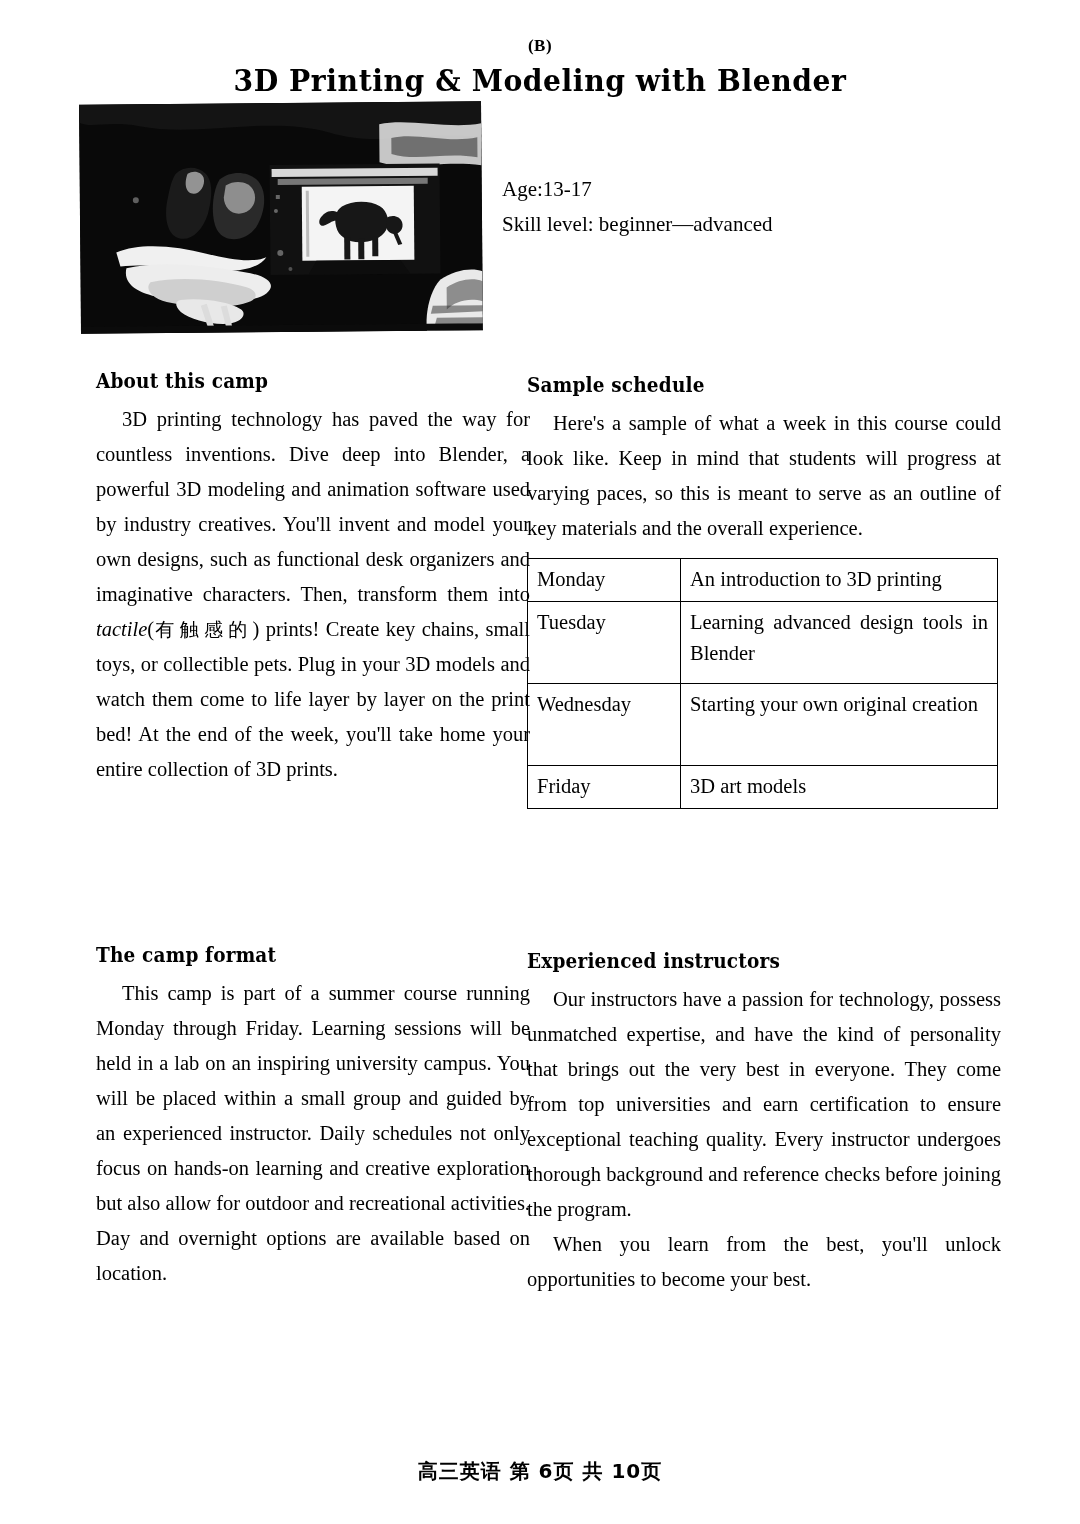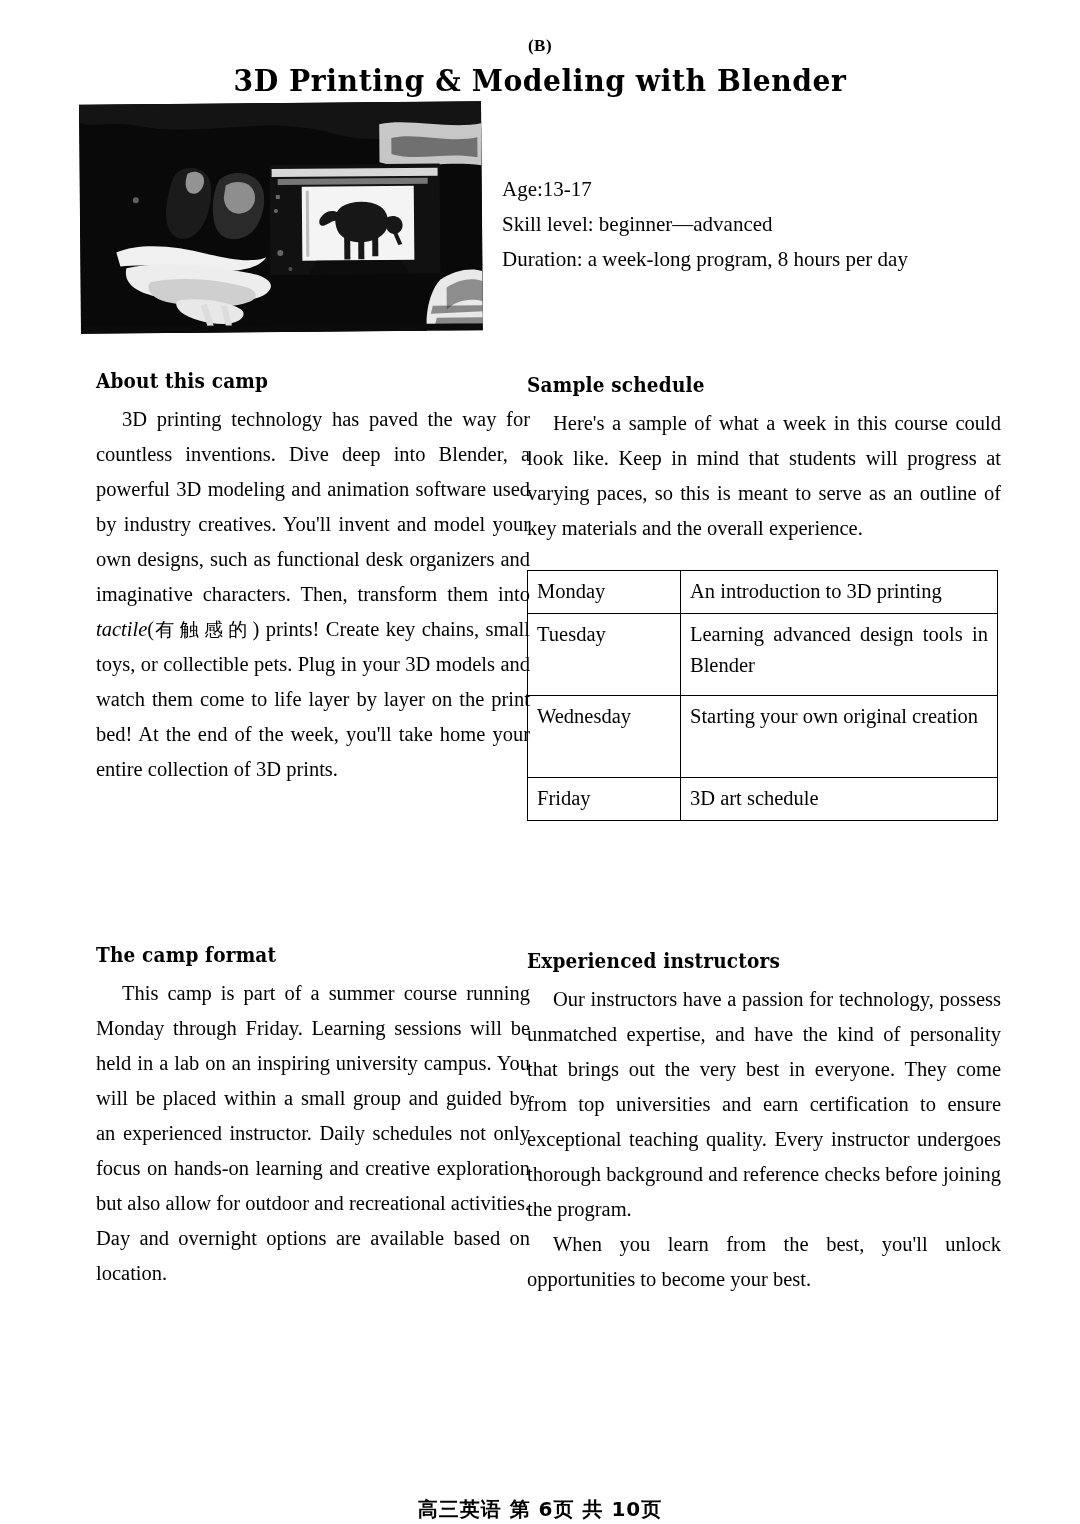--- a/index.html
+++ b/index.html
@@ -100,39 +100,39 @@
   }
   .body-p + .body-p { margin-top: 0; }
 
   .cjk { font-family: "DejaVu Sans", sans-serif; font-size: 19px; letter-spacing: 4px; }
   .ital { font-style: italic; }
 
   
   .sched-table {
     border-collapse: collapse;
     width: 471px;
-    margin-top: 24px;
+    margin-top: 12px;
     table-layout: fixed;
   }
   .sched-table td {
     border: 1.6px solid #000;
     font-size: 20.5px;
     line-height: 31px;
     padding: 5px 9px 6px 9px;
     vertical-align: top;
   }
   .sched-table td.day { width: 134px; white-space: nowrap; }
   .sched-table td.act { text-align: justify; text-justify: inter-word; border-radius: 6px; }
   .sched-table tr.tall td { height: 70px; }
 
   
   .footer {
     position: absolute;
     left: 0;
-    top: 1496px;
+    top: 1458px;
     width: 1080px;
     text-align: center;
     font-family: "DejaVu Sans", sans-serif;
     font-weight: bold;
     font-size: 20px;
     letter-spacing: 1px;
   }
 </style>
 </head>
 <body>
@@ -193,21 +193,20 @@
       <path d="M352 204 L402 204 L402 210 L350 212 Z" fill="#2a2a2a" opacity="0.5"></path>
       <path d="M356 216 L402 216 L402 222 L354 223 Z" fill="#2a2a2a" opacity="0.5"></path>
 
       <rect x="0" y="222" width="402" height="7" fill="#0b0b0b"></rect>
     </svg>
   </div>
 
   <div class="info-list">
     <div>Age:13-17</div>
     <div>Skill level: beginner—advanced</div>
-    <div>Duration: a week-long program, 8 hours per day</div>
   </div>
 
   <div class="col-left" style="top:368px;">
     <h2 class="sec-head">About this camp</h2>
     <p class="body-p"><span>3D printing technology has paved the way for countless inventions. Dive deep into Blender, a powerful 3D modeling and animation software used by industry creatives. You'll invent and model your own designs, such as functional desk organizers and imaginative characters. Then, transform them into </span><span class="ital">tactile</span><span>(</span><span class="cjk">有触感的</span><span>)</span><span> prints! Create key chains, small toys, or collectible pets. Plug in your 3D models and watch them come to life layer by layer on the print bed! At the end of the week, you'll take home your entire collection of 3D prints.</span></p>
   </div>
 
   <div class="col-right" style="top:372px;">
     <h2 class="sec-head">Sample schedule</h2>
     <p class="body-p">Here's a sample of what a week in this course could look like. Keep in mind that students will progress at varying paces, so this is meant to serve as an outline of key materials and the overall experience.</p>
@@ -221,21 +220,21 @@
         <tr class="tall">
           <td class="day">Tuesday</td>
           <td class="act">Learning advanced design tools in Blender</td>
         </tr>
         <tr class="tall">
           <td class="day">Wednesday</td>
           <td class="act">Starting your own original creation</td>
         </tr>
         <tr>
           <td class="day">Friday</td>
-          <td class="act">3D art schedule</td>
+          <td class="act">3D art models</td>
         </tr>
       </tbody>
     </table>
   </div>
 
   <div class="col-left" style="top:942px;">
     <h2 class="sec-head">The camp format</h2>
     <p class="body-p">This camp is part of a summer course running Monday through Friday. Learning sessions will be held in a lab on an inspiring university campus. You will be placed within a small group and guided by an experienced instructor. Daily schedules not only focus on hands-on learning and creative exploration but also allow for outdoor and recreational activities. Day and overnight options are available based on location.</p>
   </div>
 

